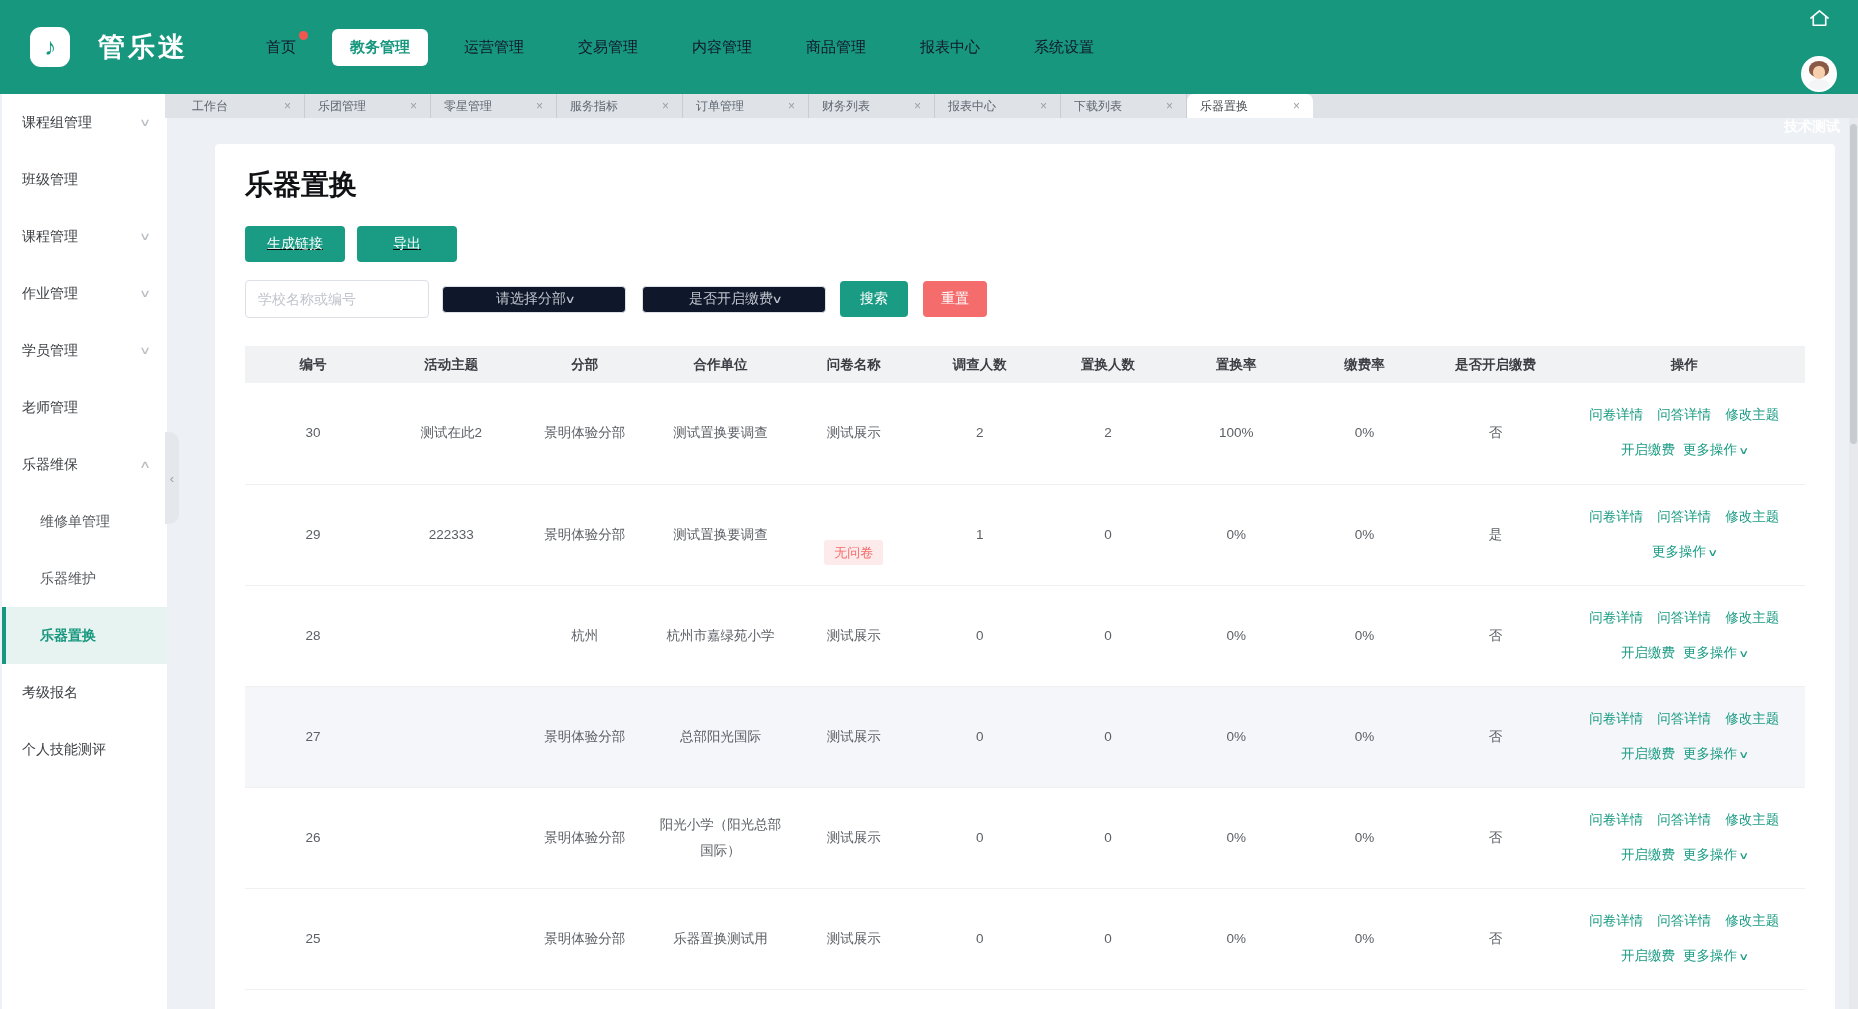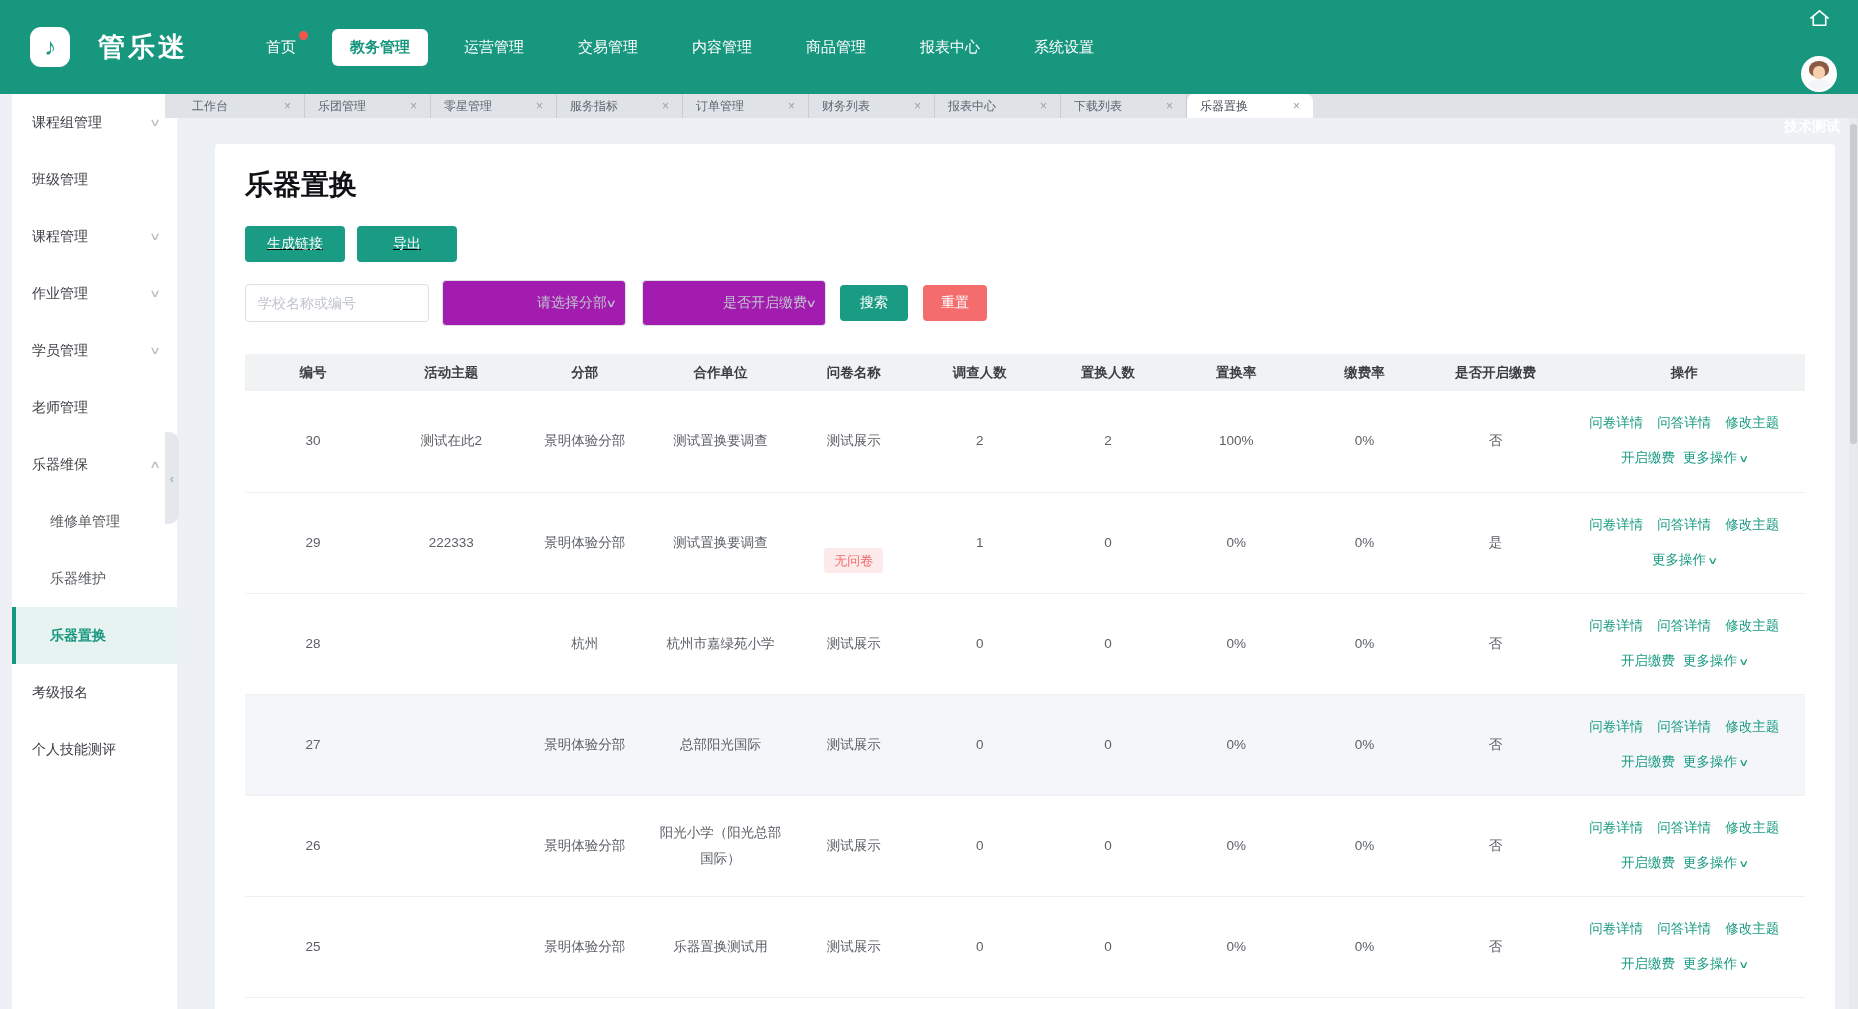--- a/index.html
+++ b/index.html
@@ -8,21 +8,21 @@
 
   
   .navbar { position:absolute; left:0; top:0; width:1858px; height:94px;
     background:#18977f; display:flex; align-items:center; color:#fff; z-index:30; }
   .brand { display:flex; align-items:center; margin-left:30px; width:200px; }
   .logo-box { width:40px; height:40px; background:#fff; border-radius:11px;
     display:flex; align-items:center; justify-content:center; }
   .logo-box .note { color:#18977f; font-size:24px; font-weight:bold; line-height:1; }
   .brand-name { font-size:27px; font-weight:bold; letter-spacing:3px; margin-left:28px; }
   .nav-items { display:flex; align-items:center; gap:18px; margin-left:18px; }
-  .nav-item { position:relative; font-size:15px; color:#ffffff; padding:9px 18px;
+  .nav-item { position:relative; font-size:15px; color:#0f172a; padding:9px 18px;
     cursor:pointer; white-space:nowrap; }
   .nav-item.active { background:#fff; color:#18977f; border-radius:6px; font-weight:bold; }
   .nav-dot { position:absolute; top:2px; right:6px; width:9px; height:9px;
     border-radius:50%; background:#f2574f; }
   .nav-right { margin-left:auto; display:flex; align-items:center; gap:26px; margin-right:18px;flex-direction:column; }
   .nav-icon { width:23px; height:23px; display:block; }
   .avatar { width:36px; height:36px; border-radius:50%; background:#fdfdfd; position:relative;
     overflow:hidden; border:2px solid #ffffff; }
   .avatar .hair { position:absolute; left:6px; top:3px; width:20px; height:16px;
     border-radius:50% 50% 42% 42%; background:#8a5a44; }
@@ -35,21 +35,21 @@
   
   .tabbar { position:absolute; left:165px; top:94px; width:1693px; height:24px;
     background:#dfe2e6; display:flex; align-items:stretch; padding-left:14px; z-index:20; }
   .tab { width:126px; display:flex; align-items:center; justify-content:space-between;
     padding:0 13px; font-size:12px; color:#5d6670; border-right:1px solid #c9cdd3;
     cursor:pointer; white-space:nowrap; }
   .tab.active { background:#ffffff; border-radius:7px 7px 0 0; border-right:none; color:#454b52; }
   .tab .close { color:#9aa0a8; font-size:12px; margin-left:6px; }
 
   
-  .sidebar { position:absolute; left:12px; top:94px; width:165px; height:915px;
+  .sidebar { position:absolute; left:2px; top:94px; width:165px; height:915px;
     background:#ffffff; z-index:10; }
   .side-item { position:relative; height:57px; display:flex; align-items:center;
     padding:0 18px 0 20px; font-size:14px; color:#3c3f43; cursor:pointer; }
   .side-item .chev { margin-left:auto; color:#b9bec5; font-size:11px; transform:scaleX(1.5); }
   .side-item.sub { padding-left:38px; color:#55585c; }
   .side-item.active { background:#e7f3f0; color:#18977f; font-weight:bold; }
   .side-item.active::before { content:""; position:absolute; left:0; top:0; bottom:0;
     width:4px; background:#18977f; }
   .collapse-handle { position:absolute; left:165px; top:432px; width:14px; height:92px;
     background:#e4e8ed; border-radius:0 10px 10px 0; display:flex; align-items:center;
@@ -65,23 +65,23 @@
   .btn { height:36px; min-width:100px; padding:0 22px; border:none; border-radius:4px;
     background:#1a9b83; color:#fff; font-size:14px; cursor:pointer;
     font-family:inherit; }
   .btn.danger { background:#f56c6c; min-width:64px; padding:0 18px; }
   .btn.search { min-width:68px; padding:0 20px; }
 
   .filter-row { display:flex; align-items:center; margin-bottom:28px; }
   .f-input { width:184px; height:38px; border:1px solid #dcdfe6; border-radius:4px;
     padding:0 12px; font-size:14px; color:#555; background:#fff; font-family:inherit; }
   .f-input::placeholder { color:#c0c4cc; }
-  .f-select { width:184px; height:46px; border:1px solid #dcdfe6; border-radius:4px;
-    padding:0 10px 0 12px; font-size:14px; color:#c0c4cc; background:#a21caf;
-    display:flex; align-items:center; justify-content:flex-end; cursor:pointer; }
+  .f-select { width:184px; height:27px; border:1px solid #dcdfe6; border-radius:4px;
+    padding:0 10px 0 12px; font-size:14px; color:#c0c4cc; background:#0f172a;
+    display:flex; align-items:center; justify-content:center; cursor:pointer; }
   .f-select .chev { color:#c0c4cc; font-size:11px; transform:scaleX(1.4); }
   .gap13 { width:13px; } .gap16 { width:16px; } .gap14 { width:14px; } .gap15 { width:15px; }
 
   
   table { width:100%; border-collapse:collapse; table-layout:fixed; }
   thead th { height:37px; background:#f1f2f4; font-size:13.5px; font-weight:bold;
     color:#3a3d42; text-align:center; }
   tbody td { height:101px; font-size:13.5px; color:#5c6066; text-align:center;
     border-bottom:1px solid #f0f0f0; padding:0 6px; line-height:1.9; }
   tbody tr.shaded { background:#f4f6f9; }

